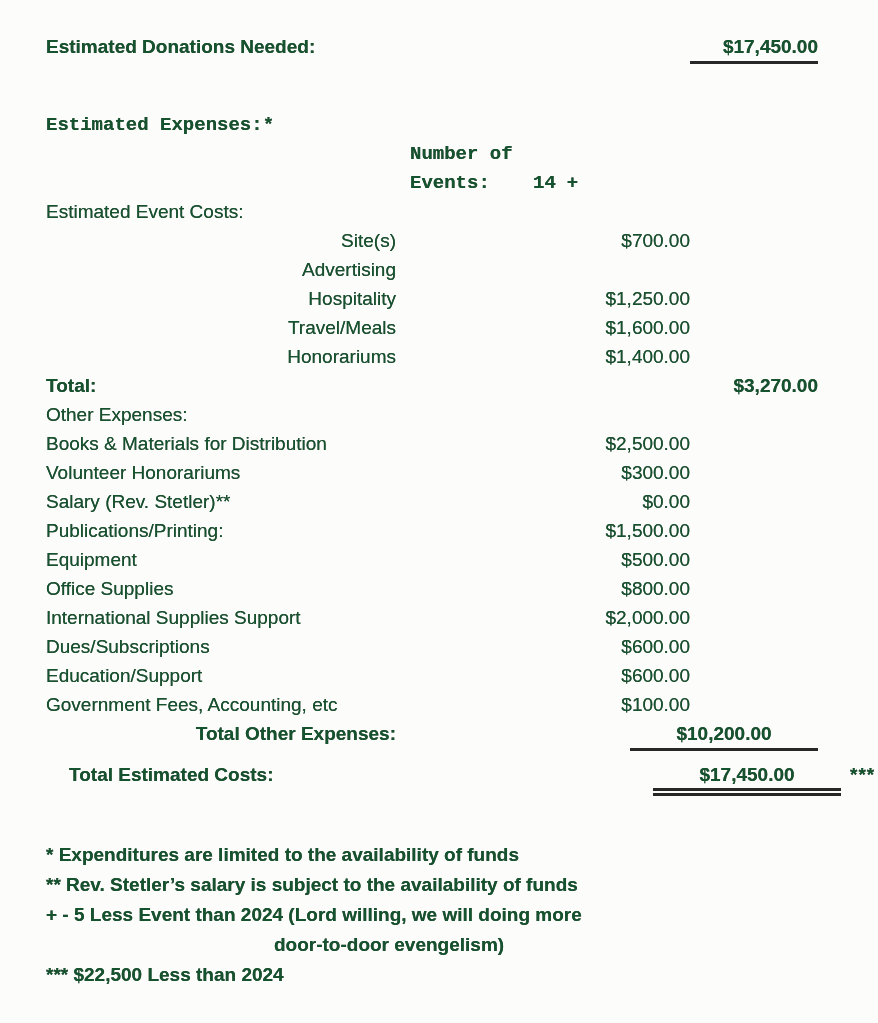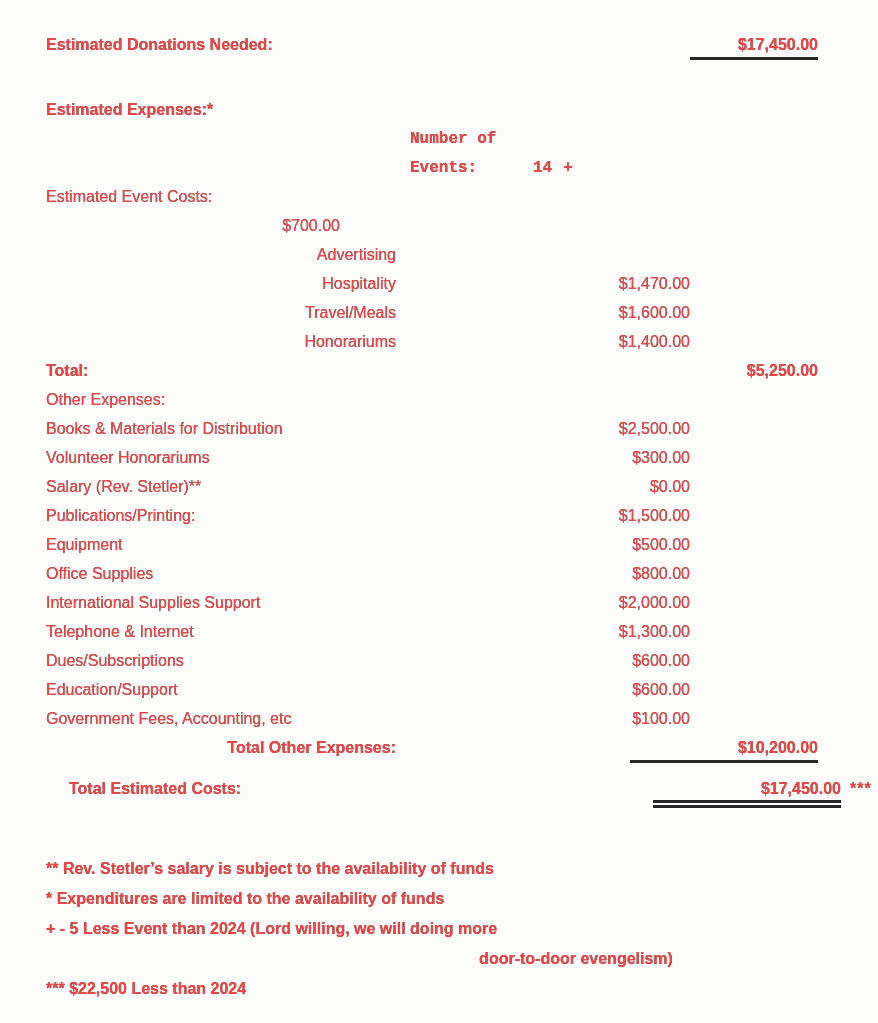--- a/index.html
+++ b/index.html
@@ -2,46 +2,46 @@
 <html><head>
 <meta charset="utf-8">
 <style>
   * { margin:0; padding:0; box-sizing:border-box; }
   html,body { background:#ffffff; }
   .page {
     position:relative;
     width:878px; height:1023px;
     background:#fcfcfb;
     font-family:"Liberation Sans", sans-serif;
-    font-size:16px;
-    color:#ef4444;
+    font-size:19px;
+    color:#14532d;
     padding:36px 0 0 46px;
     text-shadow:0 0 0.6px rgba(25,25,25,0.75);
     overflow:hidden;
   }
   .row { display:flex; align-items:flex-start; height:29px; }
   .b { font-weight:bold; }
   .ca { width:350px; }               
   .cb { width:294px; text-align:right; } 
   .cc { width:128px; text-align:right; } 
   .ca.right { text-align:right; }
   .ul  { border-bottom:3px solid #272727; padding-bottom:3px; }
-  .wide-total { width:188px; text-align:right; margin-left:234px; }
+  .wide-total { width:188px; text-align:center; margin-left:234px; }
   .dul { border-bottom:8px double #272727; padding-bottom:2px; }
   .top-row { height:34px; }
-  .gap-lg { margin-top:31px; }
+  .gap-lg { margin-top:44px;font-family:Liberation Mono, monospace; }
   .gap-sm { margin-top:7px;margin-left:23px; }
   .indent-events { margin-left:364px; display:flex;font-family:Liberation Mono, monospace; }
   .events-label { display:inline-block; width:123px; }
   .events-plus { margin-left:11px; }
   .total-row { height:34px; }
   .note-marker { margin-left:9px; font-weight:bold; letter-spacing:1px; }
   .footnotes { margin-top:46px; font-weight:bold; }
   .fn-line { height:30px; }
-  .fn-indent { padding-left:228px;text-align:center; }
+  .fn-indent { padding-left:228px; }
 </style>
 </head>
 <body>
 
 <div class="page">
 
   <div class="row top-row">
     <div class="ca b">Estimated Donations Needed:</div>
     <div class="cb"></div>
     <div class="cc b ul">$17,450.00</div>
@@ -60,42 +60,43 @@
       <span>14</span>
       <span class="events-plus">+</span>
     </div>
   </div>
 
   <div class="row">
     <div>Estimated Event Costs:</div>
   </div>
 
   <div class="row">
+    <div class="ca right">Site(s)</div>
     <div class="cb">$700.00</div>
   </div>
   <div class="row">
     <div class="ca right">Advertising</div>
   </div>
   <div class="row">
     <div class="ca right">Hospitality</div>
-    <div class="cb">$1,470.00</div>
+    <div class="cb">$1,250.00</div>
   </div>
   <div class="row">
     <div class="ca right">Travel/Meals</div>
     <div class="cb">$1,600.00</div>
   </div>
   <div class="row">
     <div class="ca right">Honorariums</div>
     <div class="cb">$1,400.00</div>
   </div>
 
   <div class="row">
     <div class="ca b">Total:</div>
     <div class="cb"></div>
-    <div class="cc b">$5,250.00</div>
+    <div class="cc b">$3,270.00</div>
   </div>
 
   <div class="row">
     <div>Other Expenses:</div>
   </div>
 
   <div class="row">
     <div class="ca">Books &amp; Materials for Distribution</div>
     <div class="cb">$2,500.00</div>
   </div>
@@ -117,24 +118,20 @@
   </div>
   <div class="row">
     <div class="ca">Office Supplies</div>
     <div class="cb">$800.00</div>
   </div>
   <div class="row">
     <div class="ca">International Supplies Support</div>
     <div class="cb">$2,000.00</div>
   </div>
   <div class="row">
-    <div class="ca">Telephone &amp; Internet</div>
-    <div class="cb">$1,300.00</div>
-  </div>
-  <div class="row">
     <div class="ca">Dues/Subscriptions</div>
     <div class="cb">$600.00</div>
   </div>
   <div class="row">
     <div class="ca">Education/Support</div>
     <div class="cb">$600.00</div>
   </div>
   <div class="row">
     <div class="ca">Government Fees, Accounting, etc</div>
     <div class="cb">$100.00</div>
@@ -145,20 +142,20 @@
     <div class="wide-total b ul">$10,200.00</div>
   </div>
 
   <div class="row total-row gap-sm">
     <div class="ca b">Total Estimated Costs:</div>
     <div class="wide-total b dul">$17,450.00</div>
     <div class="note-marker">***</div>
   </div>
 
   <div class="footnotes">
+    <div class="fn-line">* Expenditures are limited to the availability of funds</div>
     <div class="fn-line">** Rev. Stetler’s salary is subject to the availability of funds</div>
-    <div class="fn-line">* Expenditures are limited to the availability of funds</div>
     <div class="fn-line">+ - 5 Less Event than 2024 (Lord willing, we will doing more</div>
     <div class="fn-line fn-indent">door-to-door evengelism)</div>
     <div class="fn-line">*** $22,500 Less than 2024</div>
   </div>
 
 </div>
 
 </body></html>

